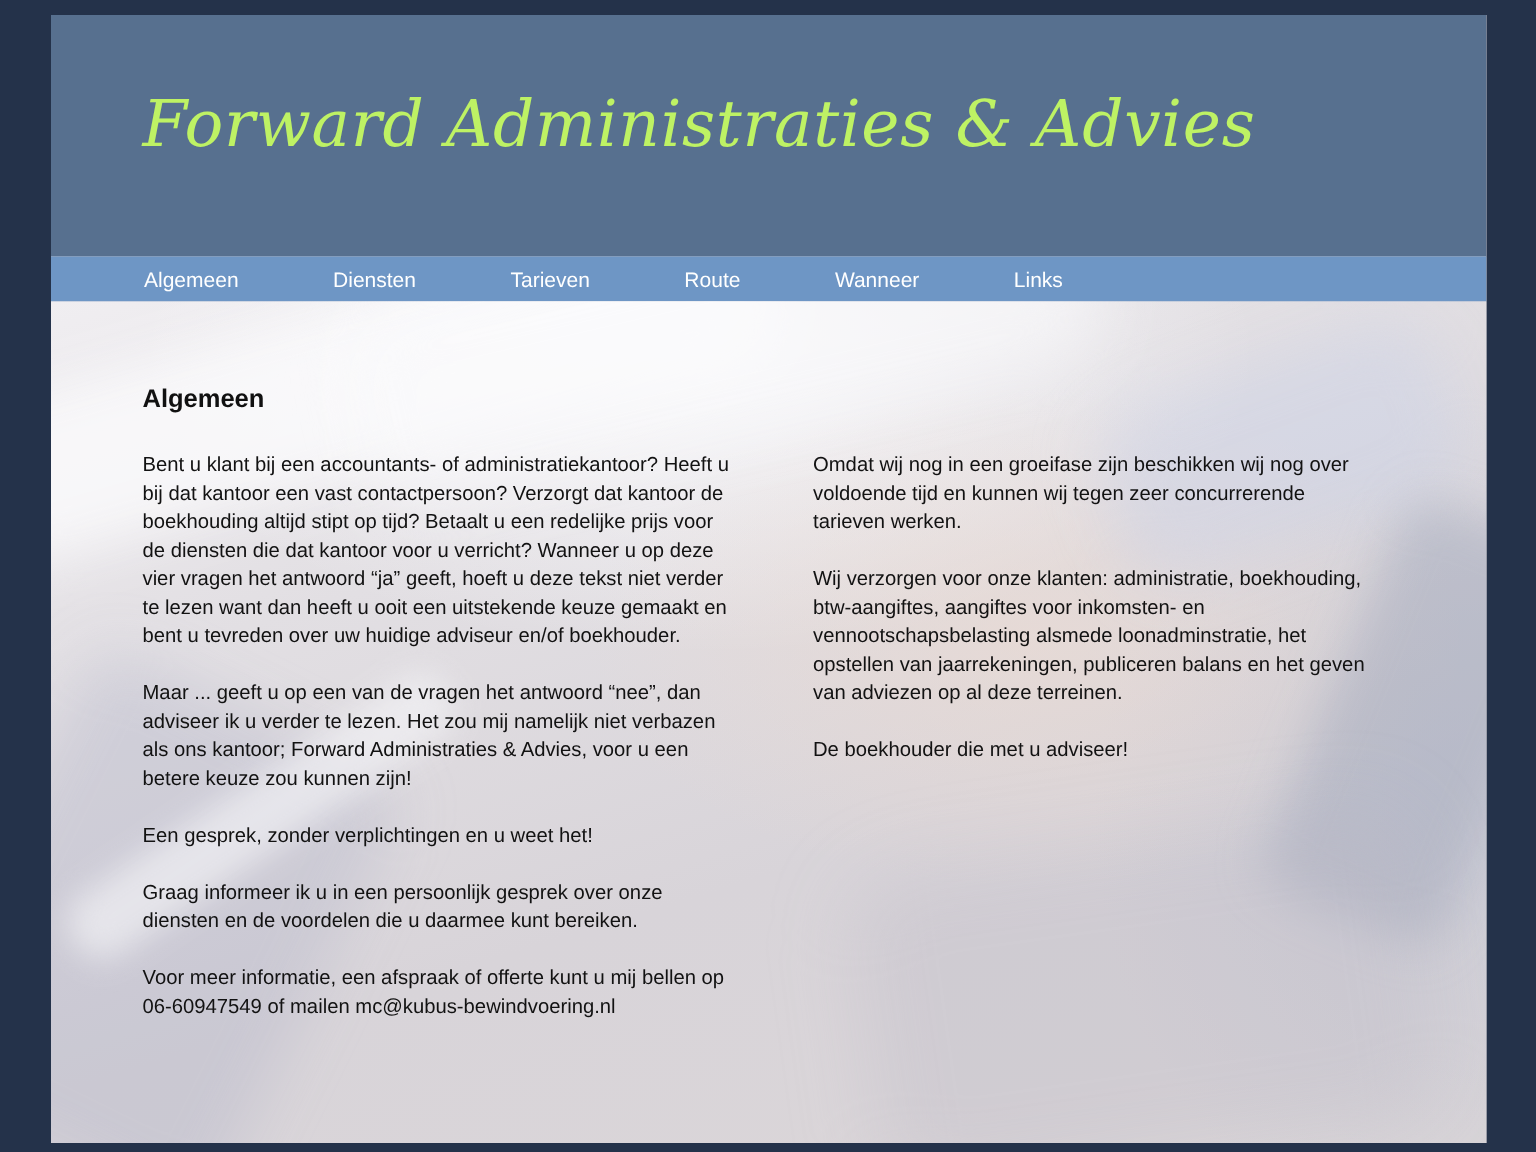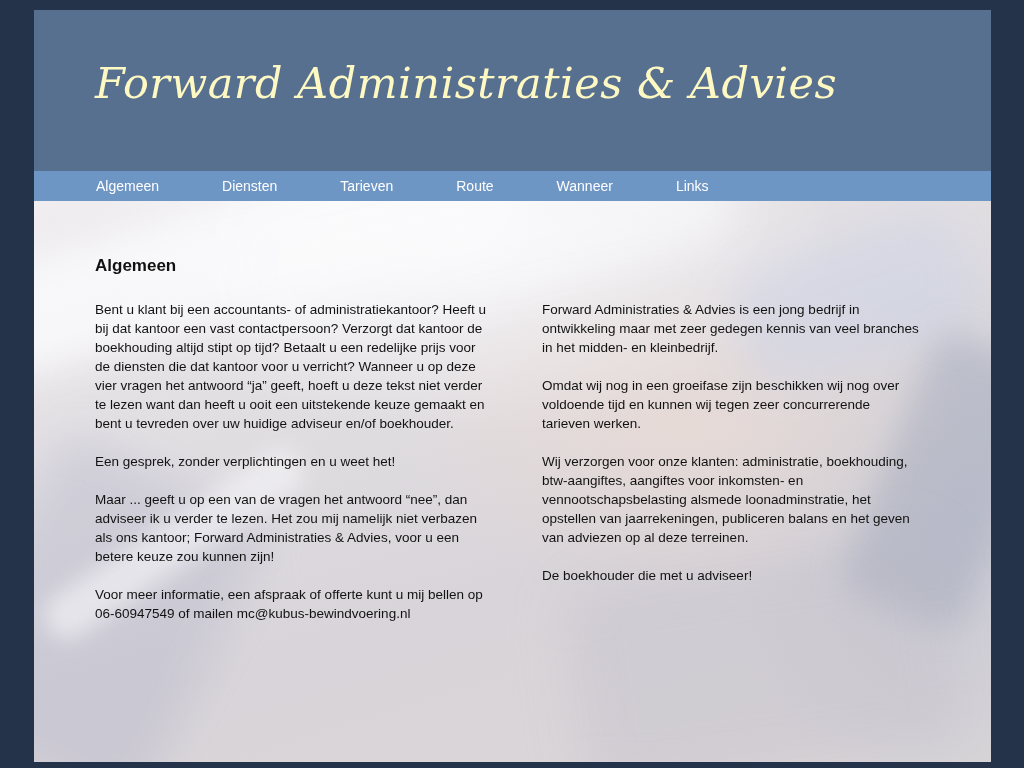--- a/index.html
+++ b/index.html
@@ -35,21 +35,21 @@
   }
   .site-title {
     position: absolute;
     left: 61px;
     top: 48px;
     font-family: "DejaVu Serif", "Liberation Serif", serif;
     font-style: italic;
     font-weight: normal;
     font-size: 43px;
     letter-spacing: 0.5px;
-    color: #fef9c3;
+    color: #bef264;
     white-space: nowrap;
   }
 
   
   .navbar {
     position: relative;
     height: 30px;
     background: #6e96c5;
     display: flex;
     align-items: center;
@@ -137,26 +137,26 @@
         <div class="blob b5"></div>
         <div class="blob b6"></div>
       </div>
 
       <div class="inner">
         <h1 class="page-heading">Algemeen</h1>
 
         <div class="columns">
           <div class="col col-left">
             <p>Bent u klant bij een accountants- of administratiekantoor? Heeft u bij dat kantoor een vast contactpersoon? Verzorgt dat kantoor de boekhouding altijd stipt op tijd? Betaalt u een redelijke prijs voor de diensten die dat kantoor voor u verricht? Wanneer u op deze vier vragen het antwoord “ja” geeft, hoeft u deze tekst niet verder te lezen want dan heeft u ooit een uitstekende keuze gemaakt en bent u tevreden over uw huidige adviseur en/of boekhouder.</p>
+            <p>Maar ... geeft u op een van de vragen het antwoord “nee”, dan adviseer ik u verder te lezen. Het zou mij namelijk niet verbazen als ons kantoor; Forward Administraties &amp; Advies, voor u een betere keuze zou kunnen zijn!</p>
             <p>Een gesprek, zonder verplichtingen en u weet het!</p>
-            <p>Maar ... geeft u op een van de vragen het antwoord “nee”, dan adviseer ik u verder te lezen. Het zou mij namelijk niet verbazen als ons kantoor; Forward Administraties &amp; Advies, voor u een betere keuze zou kunnen zijn!</p>
+            <p>Graag informeer ik u in een persoonlijk gesprek over onze diensten en de voordelen die u daarmee kunt bereiken.</p>
             <p>Voor meer informatie, een afspraak of offerte kunt u mij bellen op 06-60947549 of mailen mc@kubus-bewindvoering.nl</p>
           </div>
           <div class="col col-right">
-            <p>Forward Administraties &amp; Advies is een jong bedrijf in ontwikkeling maar met zeer gedegen kennis van veel branches in het midden- en kleinbedrijf.</p>
             <p>Omdat wij nog in een groeifase zijn beschikken wij nog over voldoende tijd en kunnen wij tegen zeer concurrerende tarieven werken.</p>
             <p>Wij verzorgen voor onze klanten: administratie, boekhouding, btw-aangiftes, aangiftes voor inkomsten- en vennootschapsbelasting alsmede loonadminstratie, het opstellen van jaarrekeningen, publiceren balans en het geven van adviezen op al deze terreinen.</p>
             <p>De boekhouder die met u adviseer!</p>
           </div>
         </div>
       </div>
     </div>
 
   </div>
 </div>

